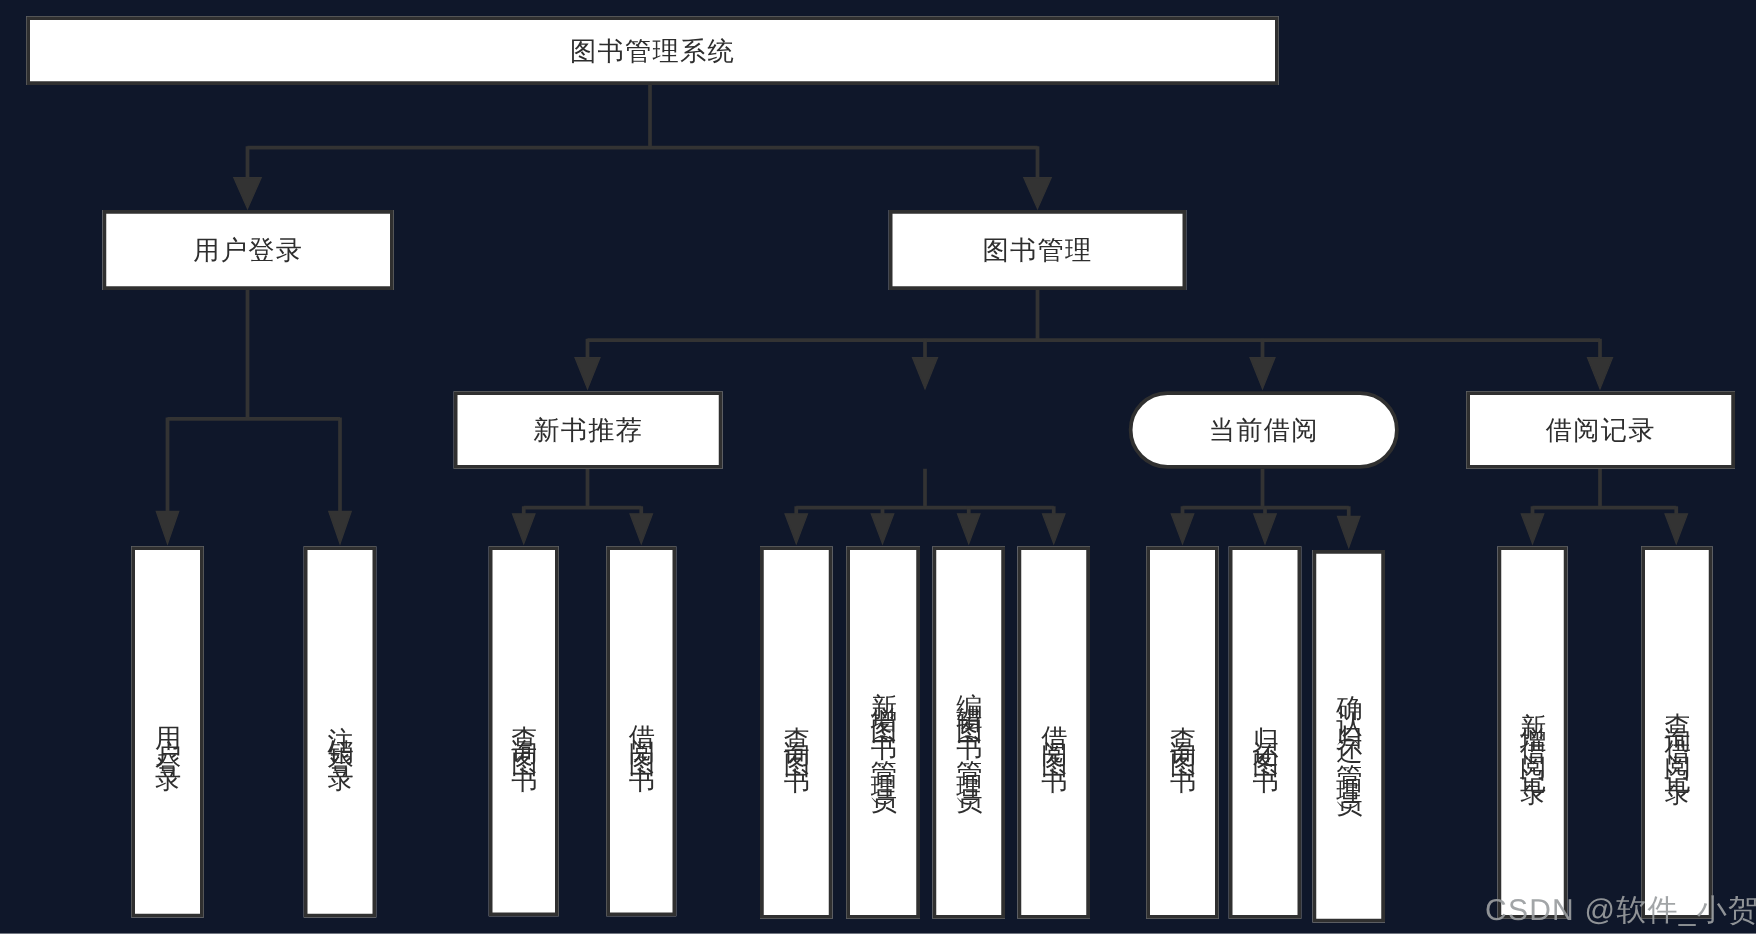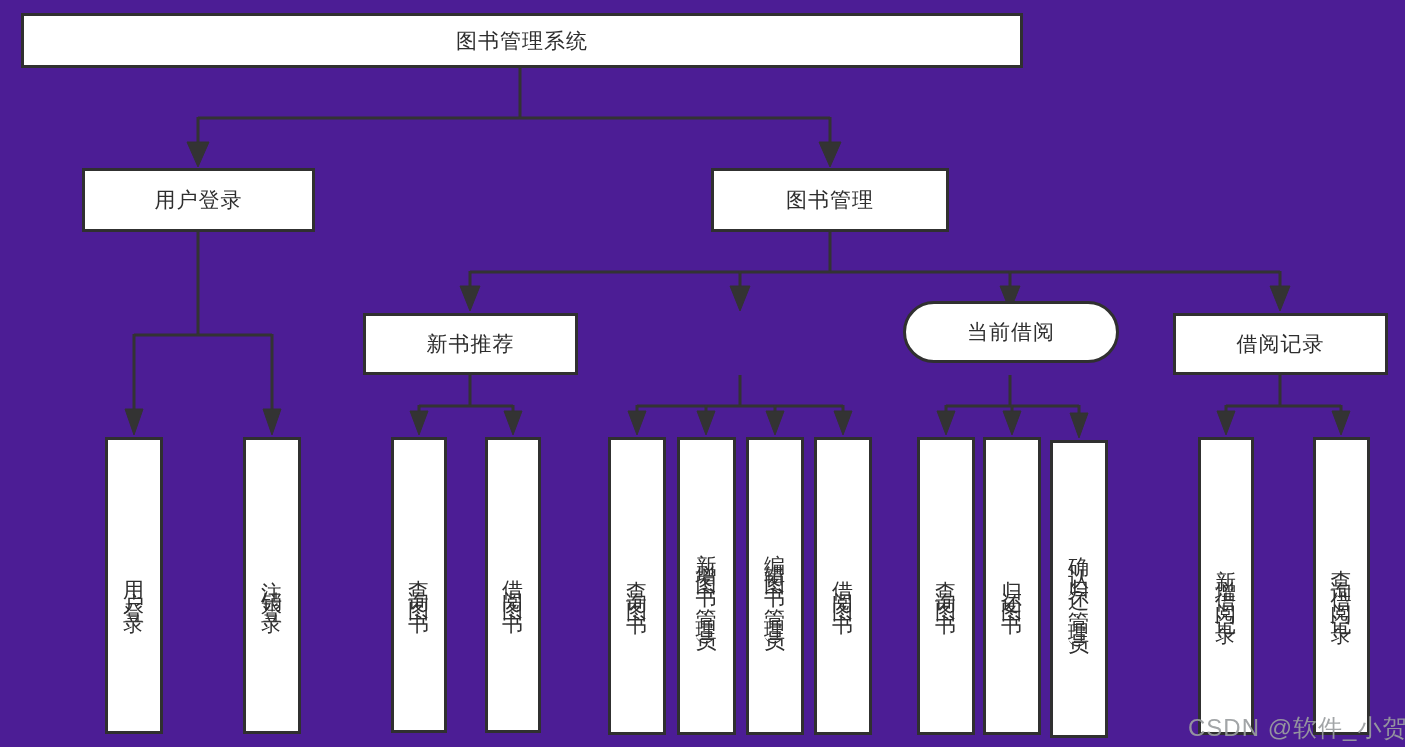--- a/index.html
+++ b/index.html
@@ -3,21 +3,21 @@
 <meta charset="utf-8">
 <style>
   * { margin: 0; padding: 0; box-sizing: border-box; }
   html, body { background: #ffffff; }
   body { font-family: "Liberation Sans", sans-serif; }
 
   .canvas {
     position: relative;
     width: 1405px;
     height: 747px;
-    background: #4c1d95;
+    background: #0f172a;
     overflow: hidden;
   }
 
   .connectors {
     position: absolute;
     left: 0; top: 0;
     width: 1405px; height: 747px;
     pointer-events: none;
   }
   .connectors line { stroke: #333333; stroke-width: 3; }
@@ -144,21 +144,21 @@
   <div class="node" style="left:82px; top:168px; width:233px; height:64px;">
     <span>用户登录</span>
   </div>
   <div class="node" style="left:363px; top:313px; width:215px; height:62px;">
     <span>新书推荐</span>
   </div>
 
   <div class="node" style="left:711px; top:168px; width:238px; height:64px;">
     <span>图书管理</span>
   </div>
-  <div class="node" style="left:903px; top:301px; width:216px; height:62px;border-radius:31px;">
+  <div class="node" style="left:903px; top:313px; width:216px; height:62px;border-radius:31px;">
     <span>当前借阅</span>
   </div>
   <div class="node" style="left:1173px; top:313px; width:215px; height:62px;">
     <span>借阅记录</span>
   </div>
 
   <div class="node vnode" style="left:105px; top:437px; width:58px; height:297px;">
     <span>用户登录</span>
   </div>
   <div class="node vnode" style="left:243px; top:437px; width:58px; height:297px;">

